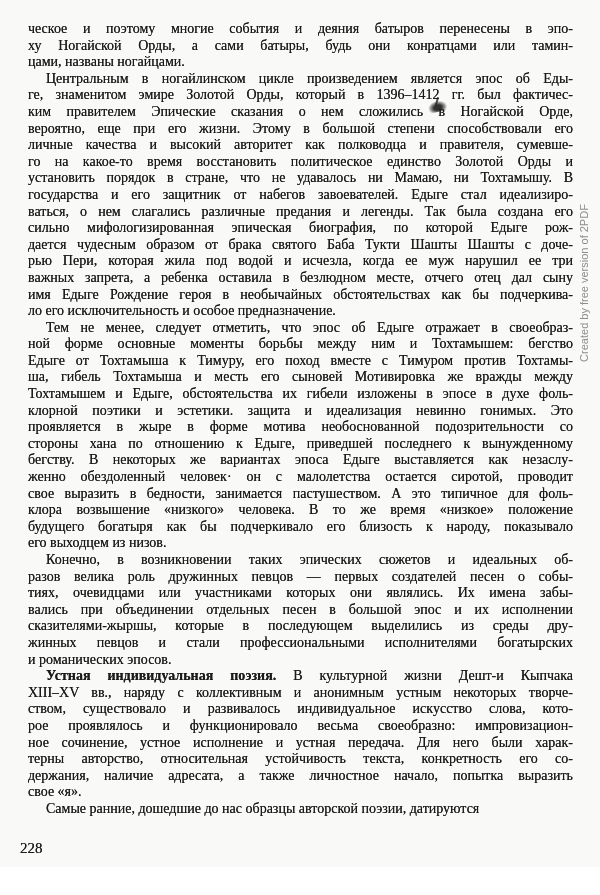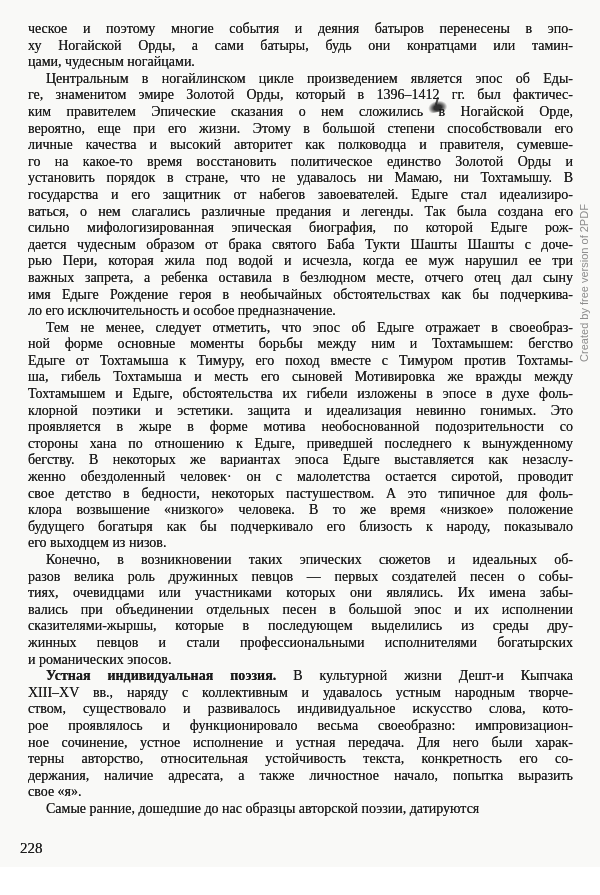--- a/index.html
+++ b/index.html
@@ -80,21 +80,21 @@
   }
 </style>
 </head>
 <body>
 
 <div class="page" style="background: rgb(249, 249, 247);">
   <div class="text-block" id="text-block" style="color: rgb(27, 27, 27);">
       <div class="para">
         <div class="line">ческое и поэтому многие события и деяния батыров перенесены в эпо-</div>
         <div class="line">ху Ногайской Орды, а сами батыры, будь они конратцами или тамин-</div>
-        <div class="line last">цами, чудесным ногайцами.</div>
+        <div class="line last">цами, названы ногайцами.</div>
       </div>
       <div class="para">
         <div class="line indent">Центральным в ногайлинском цикле произведением является эпос об Еды-</div>
         <div class="line">ге, знаменитом эмире Золотой Орды, который в 1396–1412 гг. был фактичес-</div>
         <div class="line">ким правителем Эпические сказания о нем сложились в Ногайской Орде,</div>
         <div class="line">вероятно, еще при его жизни. Этому в большой степени способствовали его</div>
         <div class="line">личные качества и высокий авторитет как полководца и правителя, сумевше-</div>
         <div class="line">го на какое-то время восстановить политическое единство Золотой Орды и</div>
         <div class="line">установить порядок в стране, что не удавалось ни Мамаю, ни Тохтамышу. В</div>
         <div class="line">государства и его защитник от набегов завоевателей. Едыге стал идеализиро-</div>
@@ -110,37 +110,37 @@
         <div class="line indent">Тем не менее, следует отметить, что эпос об Едыге отражает в своеобраз-</div>
         <div class="line">ной форме основные моменты борьбы между ним и Тохтамышем: бегство</div>
         <div class="line">Едыге от Тохтамыша к Тимуру, его поход вместе с Тимуром против Тохтамы-</div>
         <div class="line">ша, гибель Тохтамыша и месть его сыновей Мотивировка же вражды между</div>
         <div class="line">Тохтамышем и Едыге, обстоятельства их гибели изложены в эпосе в духе фоль-</div>
         <div class="line">клорной поэтики и эстетики. защита и идеализация невинно гонимых. Это</div>
         <div class="line">проявляется в жыре в форме мотива необоснованной подозрительности со</div>
         <div class="line">стороны хана по отношению к Едыге, приведшей последнего к вынужденному</div>
         <div class="line">бегству. В некоторых же вариантах эпоса Едыге выставляется как незаслу-</div>
         <div class="line">женно обездоленный человек· он с малолетства остается сиротой, проводит</div>
-        <div class="line">свое детство в бедности, некоторых пастушеством. А это типичное для фоль-</div>
+        <div class="line">свое выразить в бедности, занимается пастушеством. А это типичное для фоль-</div>
         <div class="line">клора возвышение «низкого» человека. В то же время «низкое» положение</div>
         <div class="line">будущего богатыря как бы подчеркивало его близость к народу, показывало</div>
         <div class="line last">его выходцем из низов.</div>
       </div>
       <div class="para">
         <div class="line indent">Конечно, в возникновении таких эпических сюжетов и идеальных об-</div>
         <div class="line">разов велика роль дружинных певцов — первых создателей песен о собы-</div>
         <div class="line">тиях, очевидцами или участниками которых они являлись. Их имена забы-</div>
         <div class="line">вались при объединении отдельных песен в большой эпос и их исполнении</div>
         <div class="line">сказителями-жыршы, которые в последующем выделились из среды дру-</div>
         <div class="line">жинных певцов и стали профессиональными исполнителями богатырских</div>
         <div class="line last">и романических эпосов.</div>
       </div>
       <div class="para">
         <div class="line indent"><b>Устная индивидуальная поэзия.</b> В культурной жизни Дешт-и Кыпчака</div>
-        <div class="line">XIII–XV вв., наряду с коллективным и удавалось устным народным творче-</div>
+        <div class="line">XIII–XV вв., наряду с коллективным и анонимным устным некоторых творче-</div>
         <div class="line">ством, существовало и развивалось индивидуальное искусство слова, кото-</div>
         <div class="line">рое проявлялось и функционировало весьма своеобразно: импровизацион-</div>
         <div class="line">ное сочинение, устное исполнение и устная передача. Для него были харак-</div>
         <div class="line">терны авторство, относительная устойчивость текста, конкретность его со-</div>
         <div class="line">держания, наличие адресата, а также личностное начало, попытка выразить</div>
         <div class="line last">свое «я».</div>
       </div>
       <div class="para">
         <div class="line indent last">Самые ранние, дошедшие до нас образцы авторской поэзии, датируются</div>
       </div>

